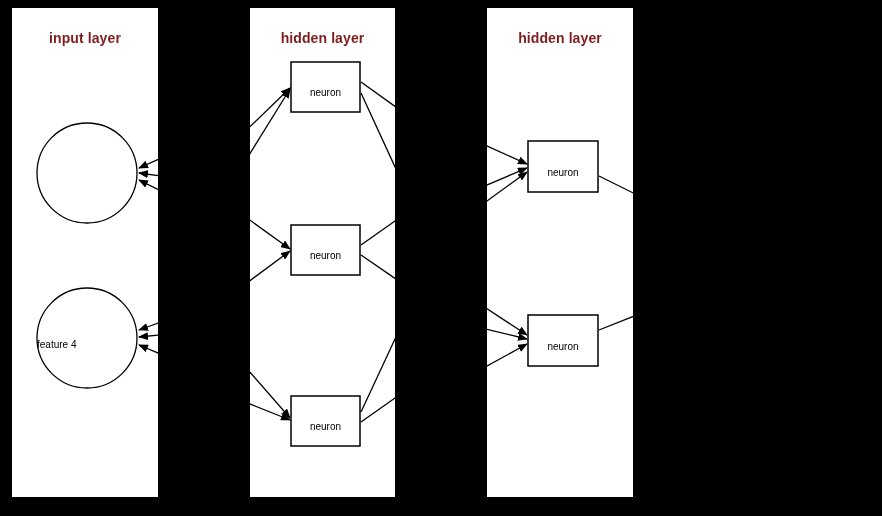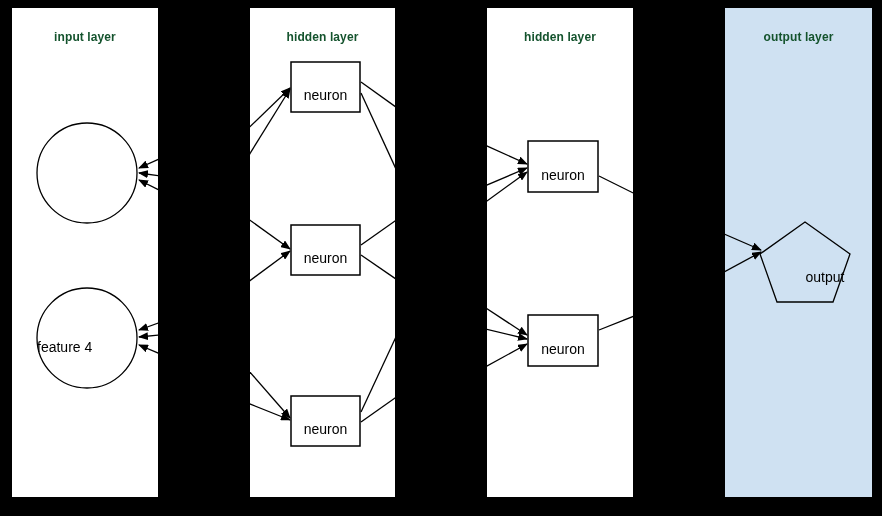--- a/index.html
+++ b/index.html
@@ -19,35 +19,35 @@
     position: absolute;
     box-sizing: border-box;
     overflow: hidden;
   }
   .layer-title {
     position: absolute;
     left: 0;
     right: 0;
     text-align: center;
     font-weight: bold;
-    font-size: 12px;
-    color: #14532d;
+    font-size: 14px;
+    color: #7f1d1d;
     letter-spacing: 0.1px;
   }
   svg.edges {
     position: absolute;
     left: 0;
     top: 0;
     width: 882px;
     height: 516px;
     overflow: visible;
   }
   .node-label {
     position: absolute;
-    font-size: 14px;
+    font-size: 10px;
     color: #000000;
     text-align: center;
     white-space: nowrap;
   }
 </style>
 </head>
 <body>
 
 <div id="canvas">
 
@@ -138,32 +138,14 @@
       <g stroke="#000000" stroke-width="1.5" fill="#ffffff">
         <rect x="528" y="141" width="70" height="51"></rect>
         <rect x="528" y="315" width="70" height="51"></rect>
       </g>
     </svg>
 
     <div class="node-label" style="left:41px; top:159px; width:70px;">neuron</div>
     <div class="node-label" style="left:41px; top:333px; width:70px;">neuron</div>
   </div>
 
-  <div class="layer-panel" style="left:725px; top:8px; width:147px; height:489px; background:#cfe1f2;">
-    <div class="layer-title" style="top:22px;">output layer</div>
-
-    <svg class="edges" style="left:-725px; top:-8px;" viewBox="0 0 882 516">
-      <defs>
-        <marker id="ah-out" markerWidth="10" markerHeight="8" refX="9" refY="4" orient="auto" markerUnits="userSpaceOnUse">
-          <path d="M0,0 L10,4 L0,8 Z" fill="#000000"></path>
-        </marker>
-      </defs>
-      <g stroke="#000000" stroke-width="1.3" fill="none" marker-end="url(#ah-out)">
-        <line x1="715" y1="230" x2="761" y2="250"></line>
-        <line x1="715" y1="277" x2="761" y2="252"></line>
-      </g>
-      <polygon points="805,222 850,254 833,302 777,302 760,254" fill="#cfe1f2" stroke="#000000" stroke-width="1.3"></polygon>
-    </svg>
-
-    <div class="node-label" style="left:55px; top:261px; width:90px;">output</div>
-  </div>
 
 </div>
 
 </body></html>

